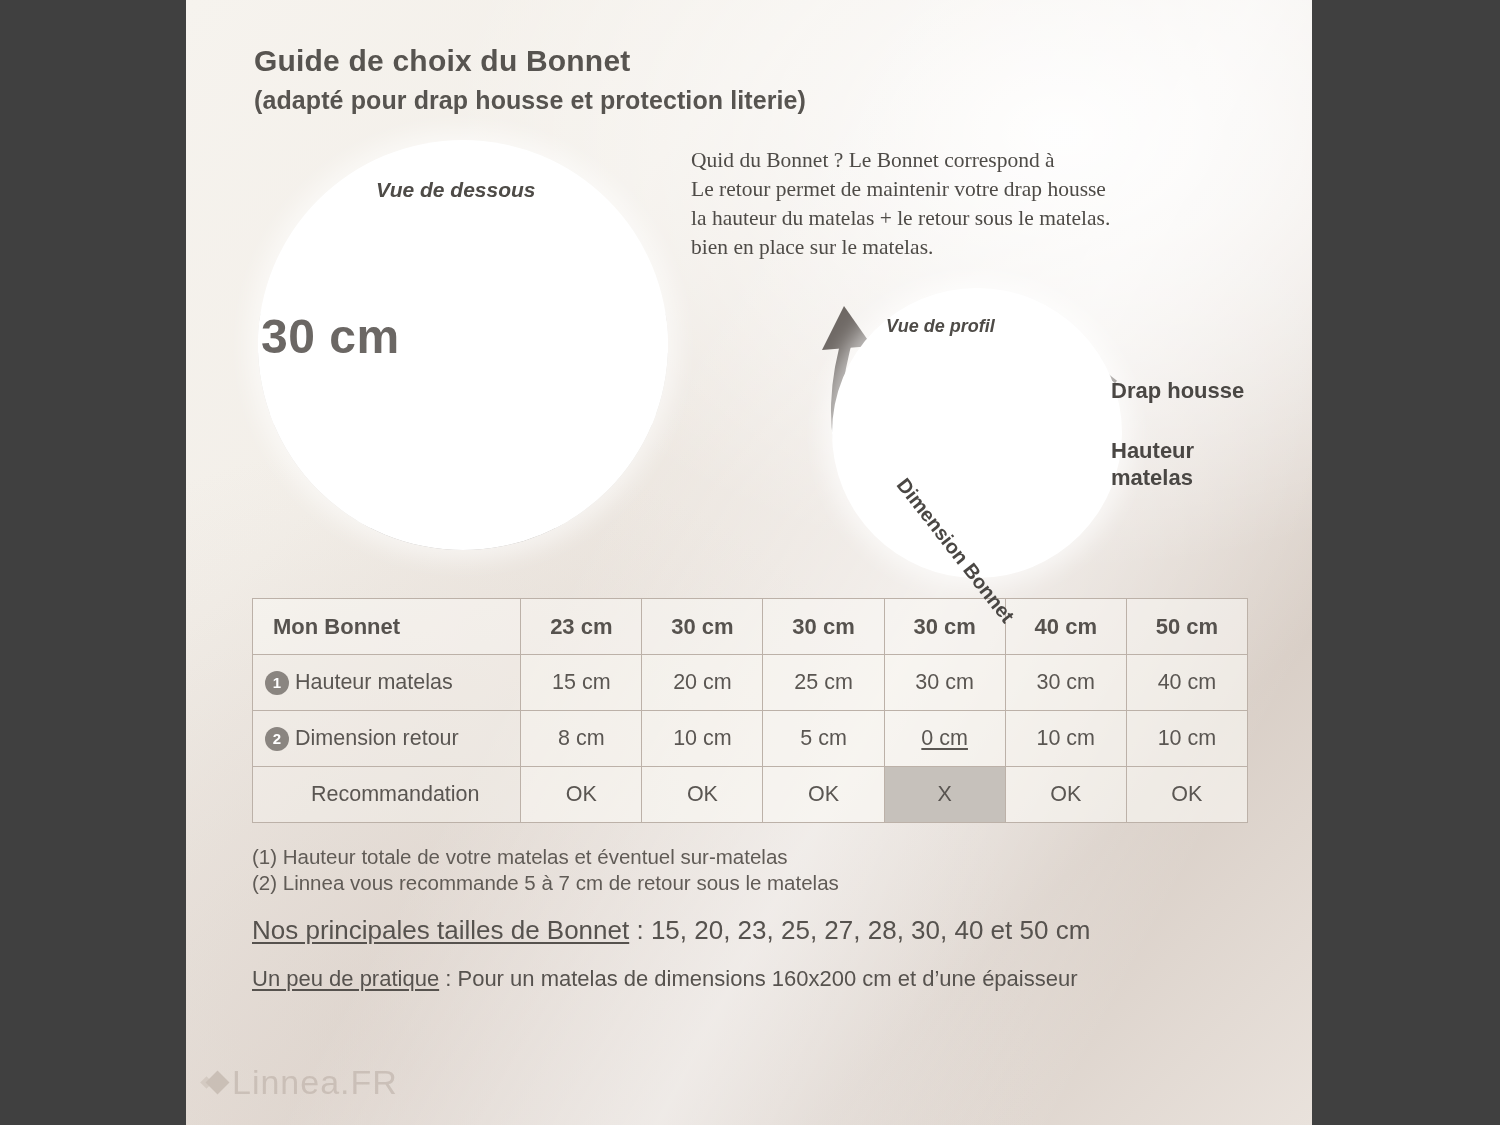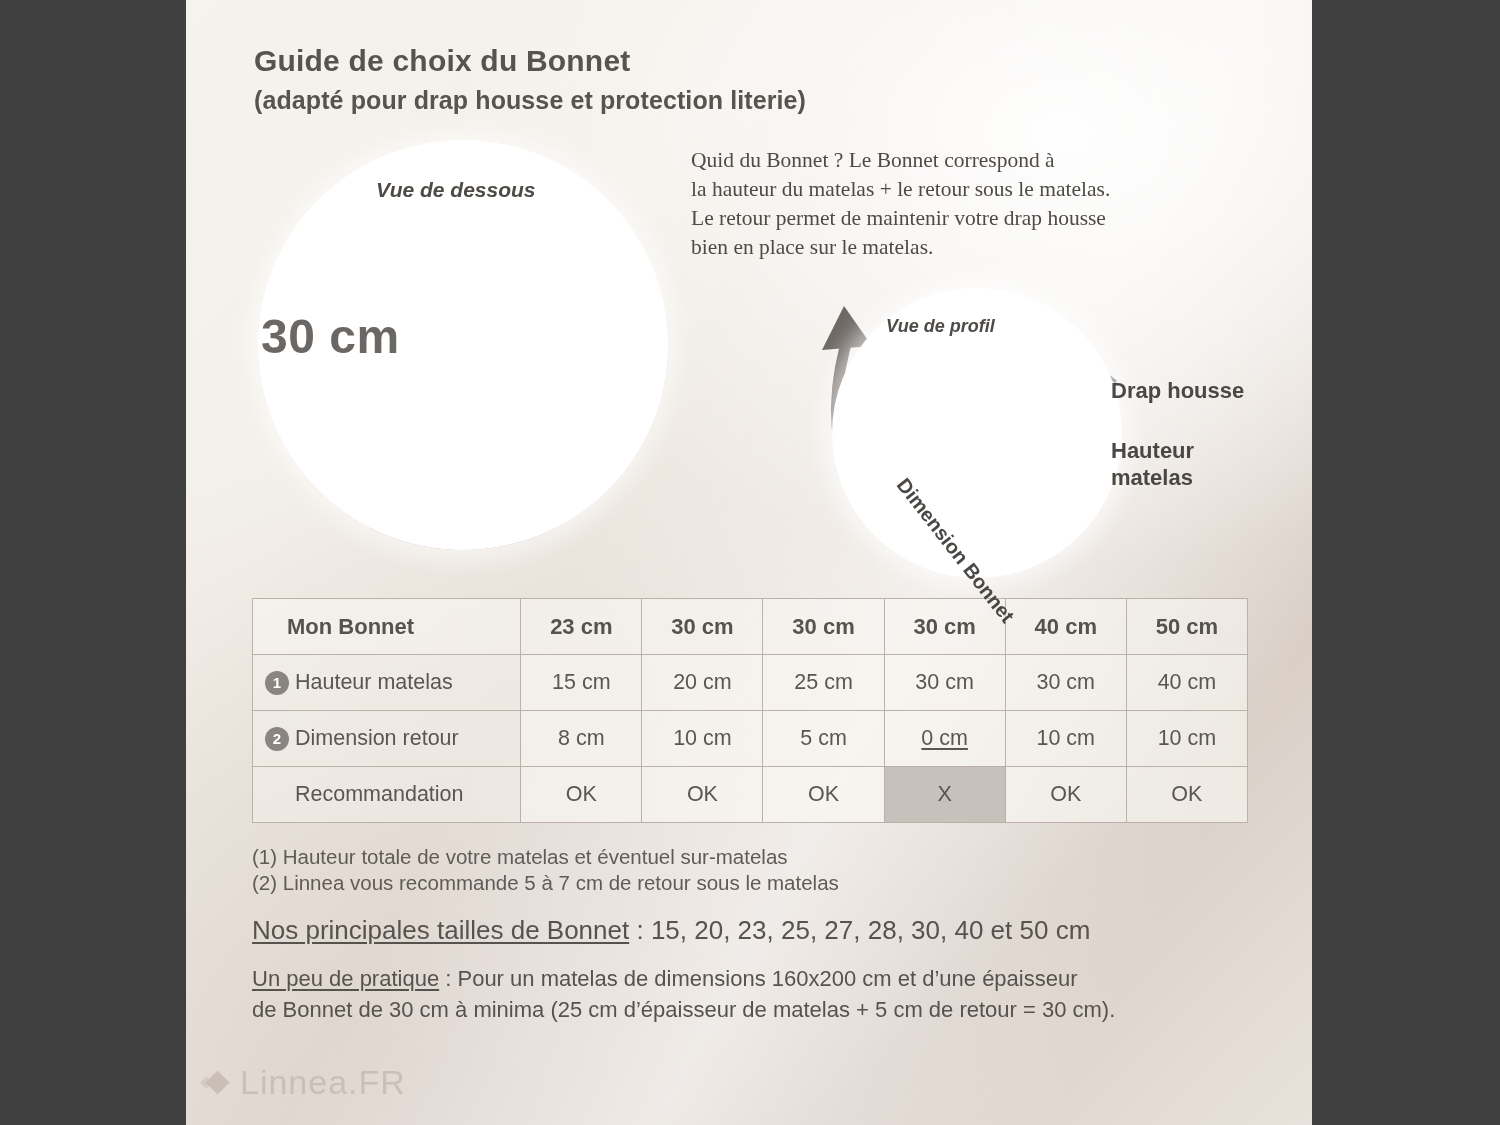--- a/index.html
+++ b/index.html
@@ -92,21 +92,21 @@
     height:53px;
     text-align:center;
     font-size:21.5px;color:#5a5652;
     background:rgba(250,248,244,.62);
   }
   #tbl td.lbl{
     text-align:left;padding-left:42px;position:relative;
     background:rgba(248,245,241,.42);
   }
   #tbl tr.head td{font-weight:bold;color:#56524e;font-size:22px;background:rgba(250,248,244,.55);}
-  #tbl tr.head td.lbl{padding-left:34px;}
+  #tbl tr.head td.lbl{padding-left:20px;}
   #tbl td.ko{background:#c6c1bb;color:#585450;}
   .u{text-decoration:underline;text-underline-offset:3px;}
   .badge{
     position:absolute;left:12px;top:50%;transform:translateY(-50%);
     width:24px;height:24px;border-radius:50%;
     background:#8a8580;color:#ffffff;font-size:15px;font-weight:bold;
     display:flex;align-items:center;justify-content:center;line-height:1;
   }
 
   
@@ -115,21 +115,21 @@
   }
   #fn1{top:845px;font-size:20.5px;}
   #fn2{top:871px;font-size:20.5px;}
   #sizes{top:915px;font-size:26px;color:#56524e;}
   #prat{top:963px;font-size:22px;color:#56524e;line-height:31px;}
   #prat div{white-space:nowrap;}
 
   
   #logo{
     position:absolute;left:16px;top:1063px;z-index:7;
-    display:flex;align-items:center;gap:12px;opacity:.55;
+    display:flex;align-items:center;gap:4px;opacity:.55;
   }
   #logo .mark{position:relative;width:26px;height:26px;}
   #logo .mark i{
     position:absolute;display:block;background:#b7aaa0;
   }
   #logo .mark i.d{
     width:17px;height:17px;left:7px;top:4px;transform:rotate(45deg);
   }
   #logo .mark i.t{
     width:9px;height:9px;left:0px;top:8px;transform:rotate(45deg);background:#c9beb5;
@@ -140,22 +140,22 @@
 <body>
 
 <div id="stage">
   <div id="panel">
 
     <div id="title">Guide de choix du Bonnet</div>
     <div id="subtitle">(adapté pour drap housse et protection literie)</div>
 
     <div id="intro">
       <div>Quid du Bonnet ? Le Bonnet correspond à</div>
+      <div>Le retour permet de maintenir votre drap housse</div>
       <div>la hauteur du matelas + le retour sous le matelas.</div>
-      <div>Le retour permet de maintenir votre drap housse</div>
       <div>bien en place sur le matelas.</div>
     </div>
 
     <div id="circ-left" class="circle"></div>
 
     <svg class="layer" style="left:72px;top:140px;" width="410" height="410" viewBox="0 0 410 410">
       <defs>
         <clipPath id="clipL">
             <circle cx="205" cy="205" r="205"></circle>
           </clipPath>
@@ -282,41 +282,40 @@
           </td>
           <td>8 cm</td>
           <td>10 cm</td>
           <td>5 cm</td>
           <td><span class="u">0 cm</span></td>
           <td>10 cm</td>
           <td>10 cm</td>
         </tr>
 
         <tr>
-          <td class="lbl" style="padding-left:42px">Recommandation</td>
+          <td class="lbl" style="padding-left:58px">Recommandation</td>
           <td>OK</td>
           <td>OK</td>
           <td>OK</td>
           <td class="ko">X</td>
           <td>OK</td>
           <td>OK</td>
         </tr>
       </tbody>
     </table>
 
     <div id="fn1" class="foot">(1) Hauteur totale de votre matelas et éventuel sur-matelas</div>
     <div id="fn2" class="foot">(2) Linnea vous recommande 5 à 7 cm de retour sous le matelas</div>
 
     <div id="sizes" class="foot">
       <span class="u">Nos principales tailles de Bonnet</span><span> : 15, 20, 23, 25, 27, 28, 30, 40 et 50 cm</span>
     </div>
 
     <div id="prat" class="foot">
       <div><span class="u">Un peu de pratique</span><span> : Pour un matelas de dimensions 160x200 cm et d’une épaisseur</span></div>
-      <div>de Bonnet de 30 cm à minima (25 cm d’épaisseur de matelas + 5 cm de retour = 30 cm).</div>
     </div>
 
     <div id="logo">
       <span class="mark">
         <i class="t"></i>
           <i class="d"></i>
       </span>
       <span class="txt">Linnea.FR</span>
     </div>
 

